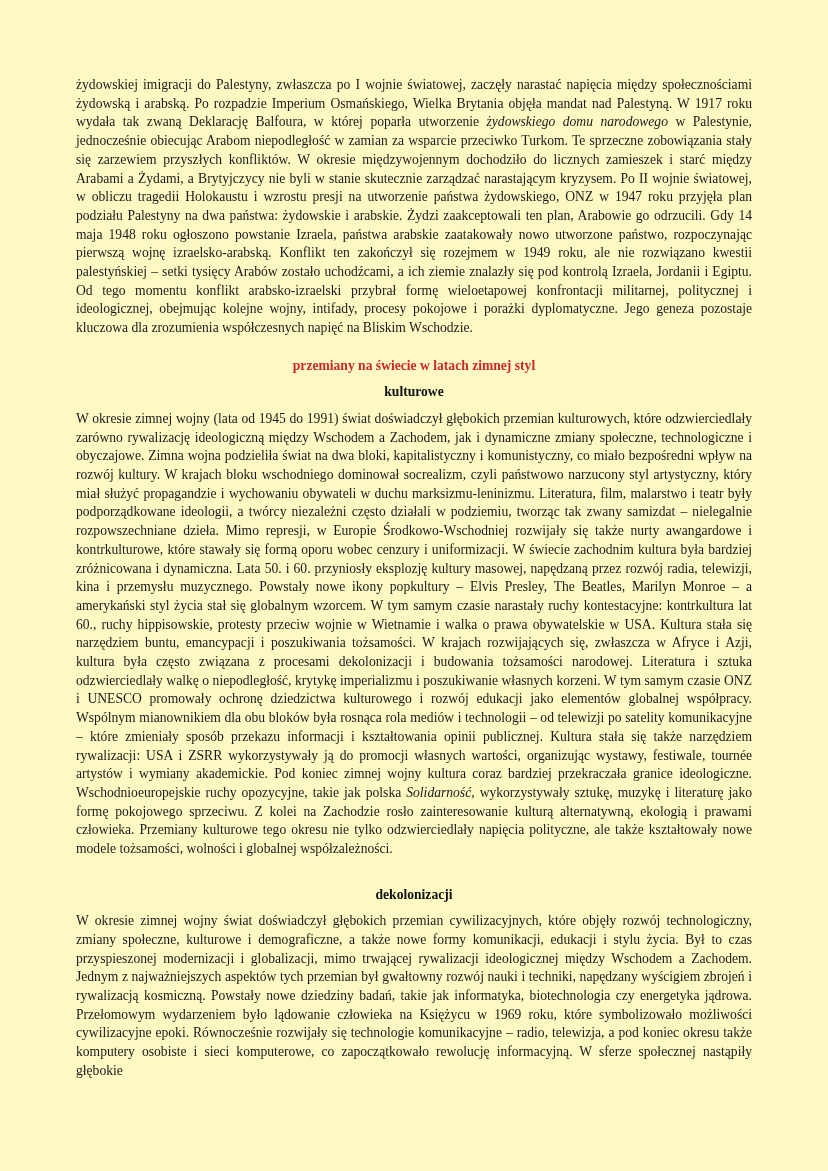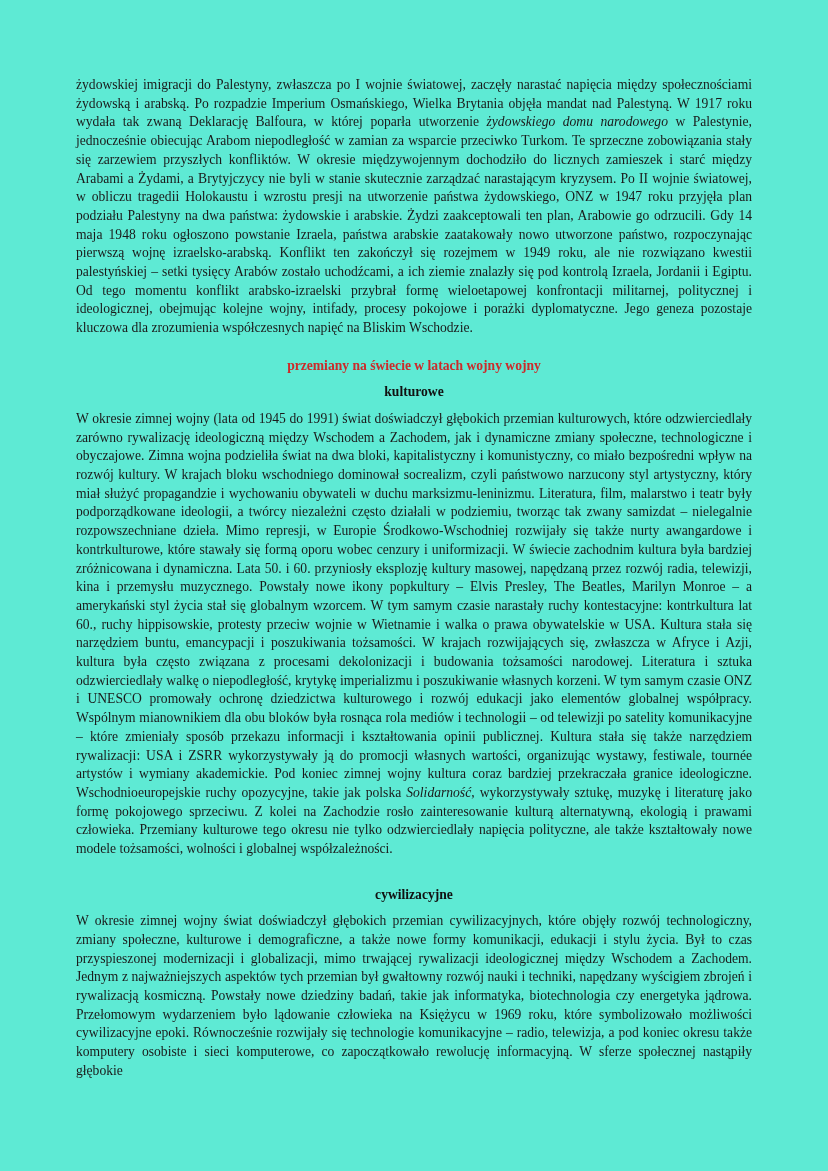--- a/index.html
+++ b/index.html
@@ -5,21 +5,21 @@
 <style>
   html, body {
     margin: 0;
     padding: 0;
     background: #ffffff;
   }
   .page {
     position: relative;
     width: 828px;
     height: 1171px;
-    background: #5eead4;
+    background: #fef9c3;
     box-sizing: border-box;
     overflow: hidden;
   }
   .content {
     position: absolute;
     left: 76px;
     top: 76px;
     width: 676px;
     font-family: "Liberation Serif", "DejaVu Serif", serif;
     font-size: 13.6px;
@@ -67,26 +67,26 @@
 </head>
 <body>
 
 <div class="page">
   <div class="content">
 
     <p class="para"><span>żydowskiej imigracji do Palestyny, zwłaszcza po I wojnie światowej, zaczęły narastać napięcia między społecznościami żydowską i arabską. Po rozpadzie Imperium Osmańskiego, Wielka Brytania objęła mandat nad Palestyną. W 1917 roku wydała tak zwaną Deklarację Balfoura, w której poparła utworzenie </span><em class="italic">żydowskiego domu narodowego</em><span> w Palestynie, jednocześnie obiecując Arabom niepodległość w zamian za wsparcie przeciwko Turkom. Te sprzeczne zobowiązania stały się zarzewiem przyszłych konfliktów. W okresie międzywojennym dochodziło do licznych zamieszek i starć między Arabami a Żydami, a Brytyjczycy nie byli w stanie skutecznie zarządzać narastającym kryzysem. Po II wojnie światowej, w obliczu tragedii Holokaustu i wzrostu presji na utworzenie państwa żydowskiego, ONZ w 1947 roku przyjęła plan podziału Palestyny na dwa państwa: żydowskie i arabskie. Żydzi zaakceptowali ten plan, Arabowie go odrzucili. Gdy 14 maja 1948 roku ogłoszono powstanie Izraela, państwa arabskie zaatakowały nowo utworzone państwo, rozpoczynając pierwszą wojnę izraelsko-arabską. Konflikt ten zakończył się rozejmem w 1949 roku, ale nie rozwiązano kwestii palestyńskiej – setki tysięcy Arabów zostało uchodźcami, a ich ziemie znalazły się pod kontrolą Izraela, Jordanii i Egiptu. Od tego momentu konflikt arabsko-izraelski przybrał formę wieloetapowej konfrontacji militarnej, politycznej i ideologicznej, obejmując kolejne wojny, intifady, procesy pokojowe i porażki dyplomatyczne. Jego geneza pozostaje kluczowa dla zrozumienia współczesnych napięć na Bliskim Wschodzie.</span></p>
 
     <div class="spacer-line">&nbsp;</div>
 
-    <h2 class="section-title-red">przemiany na świecie w latach wojny wojny</h2>
+    <h2 class="section-title-red">przemiany na świecie w latach zimnej styl</h2>
 
     <h3 class="section-title">kulturowe</h3>
 
     <p class="para"><span>W okresie zimnej wojny (lata od 1945 do 1991) świat doświadczył głębokich przemian kulturowych, które odzwierciedlały zarówno rywalizację ideologiczną między Wschodem a Zachodem, jak i dynamiczne zmiany społeczne, technologiczne i obyczajowe. Zimna wojna podzieliła świat na dwa bloki, kapitalistyczny i komunistyczny, co miało bezpośredni wpływ na rozwój kultury. W krajach bloku wschodniego dominował socrealizm, czyli państwowo narzucony styl artystyczny, który miał służyć propagandzie i wychowaniu obywateli w duchu marksizmu-leninizmu. Literatura, film, malarstwo i teatr były podporządkowane ideologii, a twórcy niezależni często działali w podziemiu, tworząc tak zwany samizdat – nielegalnie rozpowszechniane dzieła. Mimo represji, w Europie Środkowo-Wschodniej rozwijały się także nurty awangardowe i kontrkulturowe, które stawały się formą oporu wobec cenzury i uniformizacji. W świecie zachodnim kultura była bardziej zróżnicowana i dynamiczna. Lata 50. i 60. przyniosły eksplozję kultury masowej, napędzaną przez rozwój radia, telewizji, kina i przemysłu muzycznego. Powstały nowe ikony popkultury – Elvis Presley, The Beatles, Marilyn Monroe – a amerykański styl życia stał się globalnym wzorcem. W tym samym czasie narastały ruchy kontestacyjne: kontrkultura lat 60., ruchy hippisowskie, protesty przeciw wojnie w Wietnamie i walka o prawa obywatelskie w USA. Kultura stała się narzędziem buntu, emancypacji i poszukiwania tożsamości. W krajach rozwijających się, zwłaszcza w Afryce i Azji, kultura była często związana z procesami dekolonizacji i budowania tożsamości narodowej. Literatura i sztuka odzwierciedlały walkę o niepodległość, krytykę imperializmu i poszukiwanie własnych korzeni. W tym samym czasie ONZ i UNESCO promowały ochronę dziedzictwa kulturowego i rozwój edukacji jako elementów globalnej współpracy. Wspólnym mianownikiem dla obu bloków była rosnąca rola mediów i technologii – od telewizji po satelity komunikacyjne – które zmieniały sposób przekazu informacji i kształtowania opinii publicznej. Kultura stała się także narzędziem rywalizacji: USA i ZSRR wykorzystywały ją do promocji własnych wartości, organizując wystawy, festiwale, tournée artystów i wymiany akademickie. Pod koniec zimnej wojny kultura coraz bardziej przekraczała granice ideologiczne. Wschodnioeuropejskie ruchy opozycyjne, takie jak polska </span><em class="italic">Solidarność</em><span>, wykorzystywały sztukę, muzykę i literaturę jako formę pokojowego sprzeciwu. Z kolei na Zachodzie rosło zainteresowanie kulturą alternatywną, ekologią i prawami człowieka. Przemiany kulturowe tego okresu nie tylko odzwierciedlały napięcia polityczne, ale także kształtowały nowe modele tożsamości, wolności i globalnej współzależności.</span></p>
 
     <div class="spacer-line">&nbsp;</div>
 
-    <h3 class="section-title">cywilizacyjne</h3>
+    <h3 class="section-title">dekolonizacji</h3>
 
     <p class="para">W okresie zimnej wojny świat doświadczył głębokich przemian cywilizacyjnych, które objęły rozwój technologiczny, zmiany społeczne, kulturowe i demograficzne, a także nowe formy komunikacji, edukacji i stylu życia. Był to czas przyspieszonej modernizacji i globalizacji, mimo trwającej rywalizacji ideologicznej między Wschodem a Zachodem. Jednym z najważniejszych aspektów tych przemian był gwałtowny rozwój nauki i techniki, napędzany wyścigiem zbrojeń i rywalizacją kosmiczną. Powstały nowe dziedziny badań, takie jak informatyka, biotechnologia czy energetyka jądrowa. Przełomowym wydarzeniem było lądowanie człowieka na Księżycu w 1969 roku, które symbolizowało możliwości cywilizacyjne epoki. Równocześnie rozwijały się technologie komunikacyjne – radio, telewizja, a pod koniec okresu także komputery osobiste i sieci komputerowe, co zapoczątkowało rewolucję informacyjną. W sferze społecznej nastąpiły głębokie</p>
 
   </div>
 </div>
 
 </body></html>

